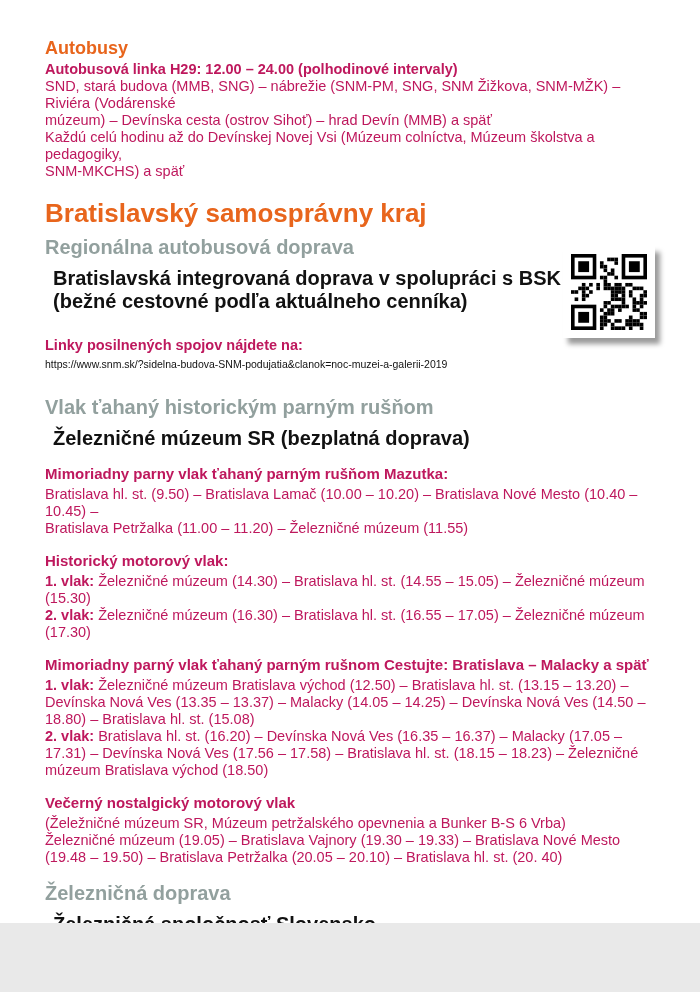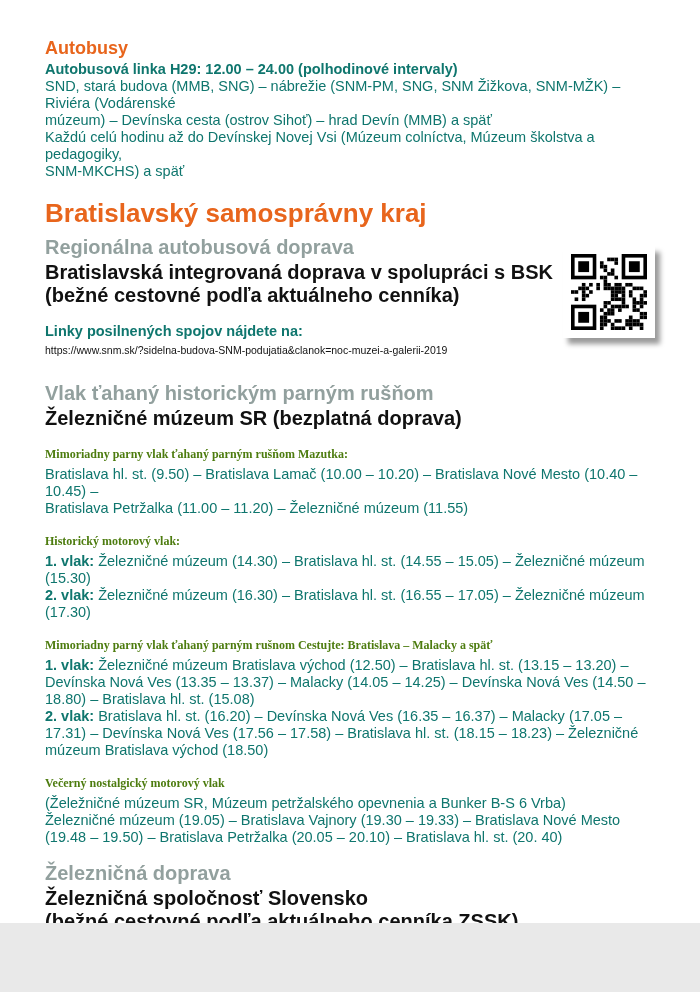--- a/index.html
+++ b/index.html
@@ -8,27 +8,27 @@
     width:700px;height:923px;
     margin:0 auto;
     background:#ffffff;
     font-family:"Liberation Sans","DejaVu Sans",sans-serif;
     color:#111;
     overflow:hidden;
   }
   .content{position:absolute;left:45px;top:38px;width:617px;}
   .pre{white-space:pre-line;}
   p{margin:0;}
-  .body{font-size:14.5px;line-height:17px;color:#0f766e;}
+  .body{font-size:14.5px;line-height:17px;color:#be185d;}
   .b{font-weight:bold;}
   .orange-head-sm{font-size:18px;line-height:21px;font-weight:bold;color:#e8651c;margin:0 0 2px 0;}
-  .orange-head{font-size:12px;line-height:20px;font-weight:bold;color:#4d7c0f;margin:14px 0 2px 0;font-family:Liberation Serif, serif;}
+  .orange-head{font-size:15px;line-height:20px;font-weight:bold;color:#be185d;margin:14px 0 2px 0;}
   .h1{font-size:26px;line-height:29px;font-weight:bold;color:#e8651c;margin:19px 0 8px 0;}
   .gray-head{font-size:20px;line-height:23px;font-weight:bold;color:#92a09e;margin:0 0 2px 0;}
-  .black-head{font-size:20px;line-height:23px;font-weight:bold;color:#111;margin:0;}
+  .black-head{font-size:20px;line-height:23px;font-weight:bold;color:#111;margin:8px;}
   .bold-line{font-size:14.5px;line-height:17px;font-weight:bold;}
   .url{font-size:10.5px;line-height:13px;color:#111;text-decoration:none;display:inline-block;margin-top:2px;}
   .cta{font-size:15px;line-height:18px;font-weight:bold;margin:13px 0 16px 0;}
   .qr-wrap{
     position:absolute;left:563px;top:246px;
     width:92px;height:92px;background:#fff;
     box-shadow:5px 6px 5px rgba(0,0,0,0.40);
     display:flex;align-items:center;justify-content:center;
   } .sp16{height:16px;}
   .sp24{height:24px;}

